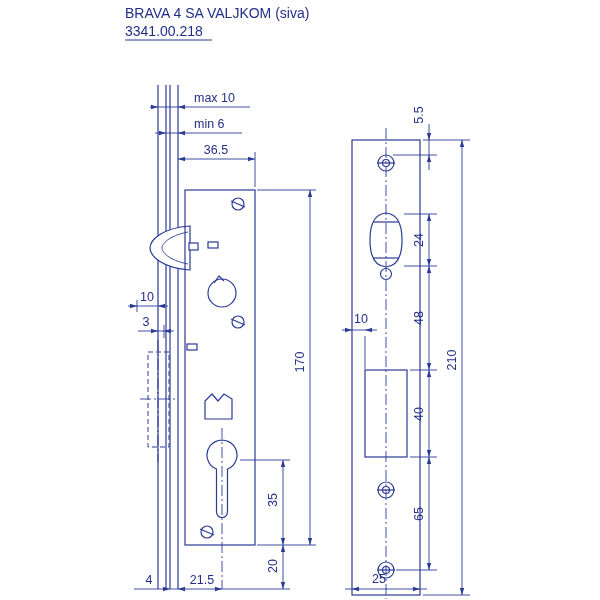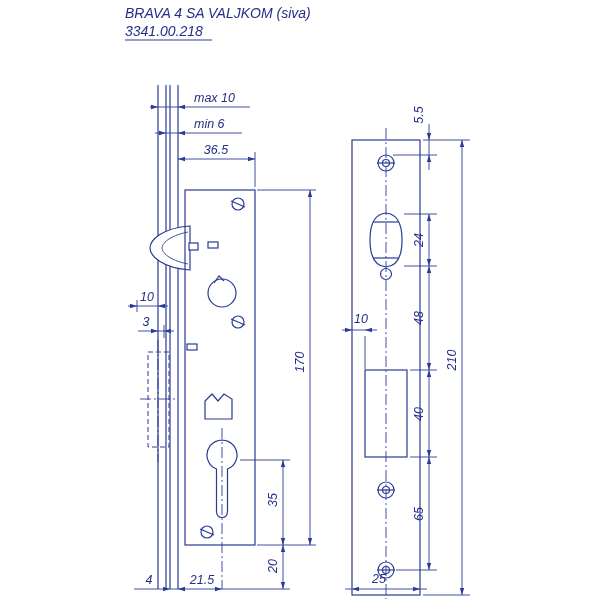--- a/index.html
+++ b/index.html
@@ -1,17 +1,17 @@
 <!DOCTYPE html>
 <html style="--line: #2a3b96; --text: #232f86; --bg: #ffffff;"><head>
 <meta charset="utf-8">
 <style>
   :root { --line:#2a3b96; --text:#232f86; --bg:#ffffff; }
   html,body { margin:0; padding:0; background:var(--bg); }
-  .stage { width:600px; height:600px; position:relative; background:var(--bg); overflow:hidden;font-style:italic; }
+  .stage { width:600px; height:600px; position:relative; background:var(--bg); overflow:hidden; }
   svg text { font-family:"Liberation Sans", sans-serif; fill:var(--text); font-size:12.5px; }
   svg .t-title { font-size:14px; }
   .s  { stroke:var(--line); stroke-width:1.2; fill:none; }
   .d  { stroke:var(--line); stroke-width:0.9; fill:none; }
   .dash   { stroke:var(--line); stroke-width:1; fill:none; stroke-dasharray:5 3; }
   .cline  { stroke:var(--line); stroke-width:0.9; fill:none; stroke-dasharray:11 3 2 3; }
   .wf { stroke:var(--line); stroke-width:1.2; fill:var(--bg); }
   .ah { fill:var(--line); stroke:none; }
 </style>
 </head>

